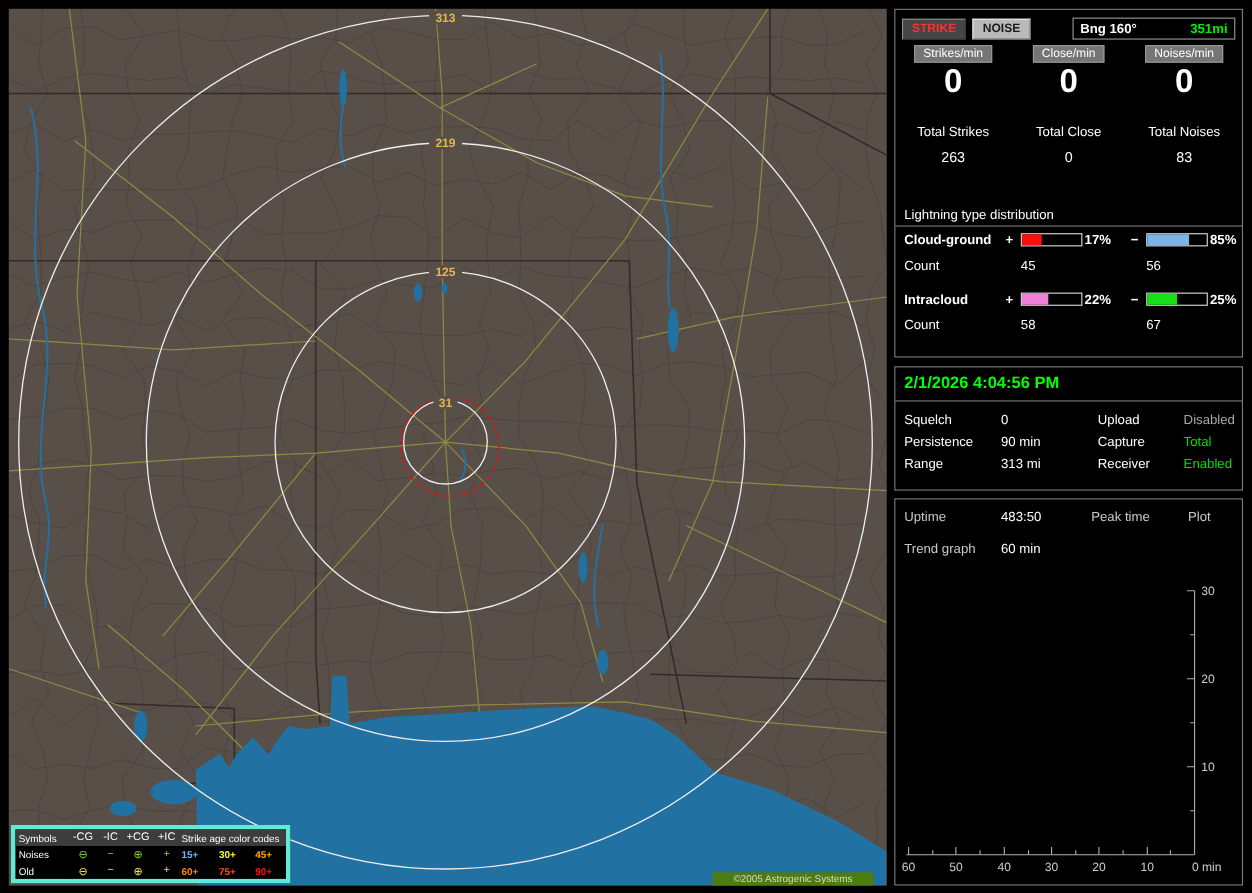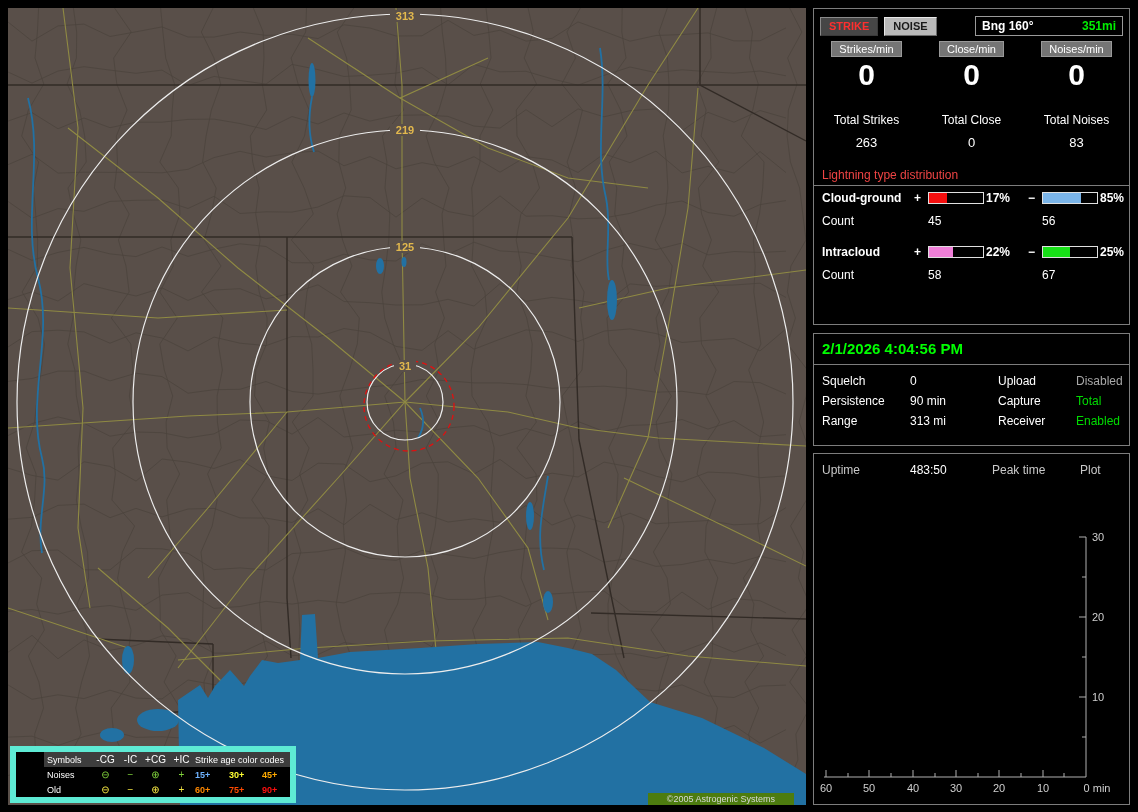--- a/index.html
+++ b/index.html
@@ -1,21 +1,21 @@
 <!DOCTYPE html>
 <html><head>
 <meta charset="utf-8">
 <style>
   html,body{margin:0;padding:0;background:#000;}
   body{width:1138px;height:812px;position:relative;font-family:"Liberation Sans",sans-serif;overflow:hidden;}
 
   
   .map{position:absolute;left:8px;top:8px;width:798px;height:797px;background:#594f49;}
   .map svg{display:block;}
-  .legend{position:absolute;left:2px;bottom:2px;width:246px;background:#000;border:6px solid #5eead4;color:#fff;font-size:9px;overflow:hidden;padding-left:28px;}
+  .legend{position:absolute;left:2px;bottom:2px;width:246px;background:#000;border:4px solid #5eead4;color:#fff;font-size:9px;overflow:hidden;}
   .lg-row{display:grid;grid-template-columns:46px 25px 25px 25px 27px 34px 33px 28px;align-items:center;height:15px;padding-left:3px;white-space:nowrap;}
   .lg-head{background:#3d3d3d;}
   .lg-agehead{grid-column:6 / span 3;}
   .lg-sym{font-size:10px;text-align:center;}
   .lg-age{font-weight:bold;}
   .copyright{position:absolute;right:12px;bottom:0;background:#4d7c0f;color:#d8d8d8;font-size:9px;padding:1px 19px;}
 
   
   .panel{position:absolute;left:813px;width:315px;background:#000;border:1px solid #7d7d7d;color:#fff;font-size:12px;}
   .p1{top:8px;height:315px;}
@@ -30,21 +30,21 @@
   .bng{margin-left:auto;width:134px;height:18px;border:1px solid #9a9a9a;display:flex;justify-content:space-between;align-items:center;padding:0 6px;font-weight:bold;font-size:12px;}
   .green{color:#00ee00;}
 
   .counters{display:flex;margin-top:5px;text-align:center;}
   .counter{flex:1;}
   .counter-label{display:inline-block;background:#757575;color:#fff;font-size:11px;padding:1px 7px;border:1px solid #999;}
   .counter-value{font-size:30px;font-weight:bold;margin-top:2px;line-height:32px;}
   .total-label{font-size:12px;margin-top:22px;}
   .total-value{font-size:13px;margin-top:8px;}
 
-  .dist-title{margin-top:18px;padding-left:8px;color:#ef4444;}
+  .dist-title{margin-top:38px;padding-left:8px;color:#ffffff;}
   .dist-row{display:grid;grid-template-columns:92px 14px 58px 42px 14px 58px 1fr;align-items:center;padding-left:8px;height:24px;font-weight:bold;}
   .dist-row.ic{margin-top:8px;}
   .count-row{display:grid;grid-template-columns:92px 14px 58px 42px 14px 58px 1fr;align-items:center;padding-left:8px;height:22px;}
   .c3{grid-column:3;}
   .c6{grid-column:6;}
   .bar{width:54px;height:10px;border:1px solid #e0e0e0;background:#000;display:inline-block;}
   .bar-fill{display:block;height:100%;width:0;}
 
   .datetime{color:#00ff00;font-weight:bold;font-size:15px;padding:6px 8px 4px 8px;}
   .status-rows{margin-top:6px;}
@@ -307,20 +307,24 @@
 </div>
 
 <div class="panel p3">
   <div class="stat-rows">
     <div class="stat-row">
       <span class="lbl">Uptime</span>
       <span class="val">483:50</span>
       <span class="lbl">Peak time</span>
       <span class="lbl">Plot</span>
     </div>
+    <div class="stat-row trend">
+      <span class="lbl">Trend graph</span>
+      <span class="val">60 min</span>
+    </div>
   </div>
 
   <svg class="trend-svg" viewBox="0 0 315 274" width="315" height="274">
     <g stroke="#b0b0b0" stroke-width="1" fill="none">
       <path d="M272,7 L272,247 M10,247 L272,247"></path>
       <path d="M265,7 L272,7 M265,87 L272,87 M265,167 L272,167"></path>
       <path d="M268,47 L272,47 M268,127 L272,127 M268,207 L272,207"></path>
       <path d="M12,240 L12,247 M55,240 L55,247 M99,240 L99,247 M142,240 L142,247 M185,240 L185,247 M229,240 L229,247"></path>
       <path d="M34,243 L34,247 M77,243 L77,247 M121,243 L121,247 M164,243 L164,247 M207,243 L207,247 M250,243 L250,247"></path>
     </g>

